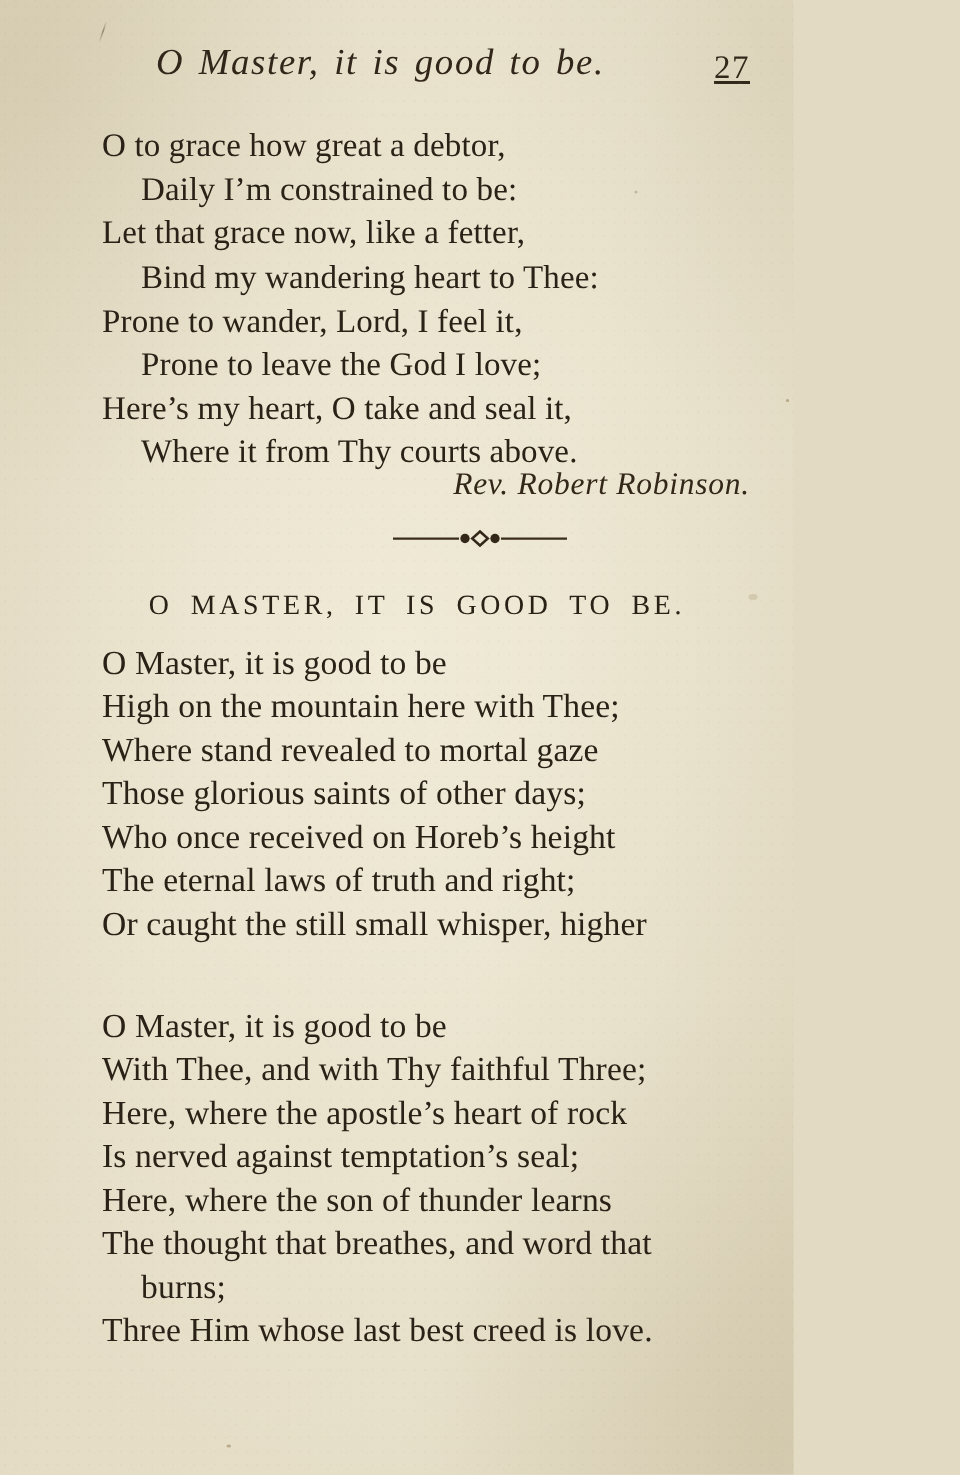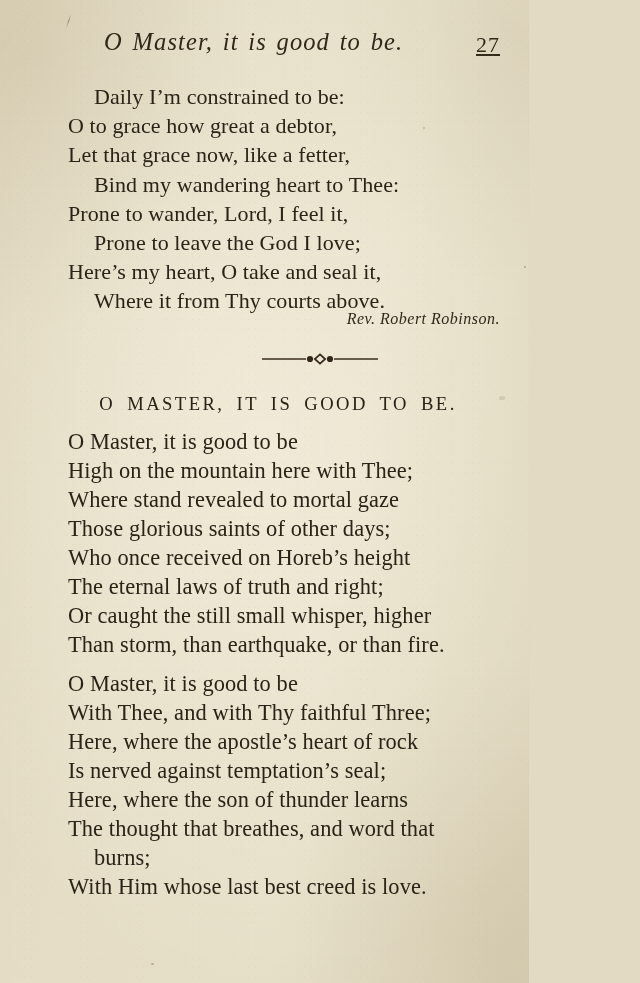--- a/index.html
+++ b/index.html
@@ -87,21 +87,21 @@
   #hymn1-verse { top: 82px; }
   #hymn1-verse .line { font-size: 22.0px; line-height: 29.2px; }
 
   
   #attribution {
     position: absolute;
     left: 0; top: 310px;
     width: 500px;
     text-align: right;
     font-style: italic;
-    font-size: 16px;
+    font-size: 21px;
     letter-spacing: .5px;
     color: #332719;
   }
 
   
   #divider {
     position: absolute;
     left: 0; top: 352px;
     width: 640px;
     height: 16px;
@@ -154,22 +154,22 @@
 <body>
 
 <div id="page">
 
   <div id="runhead">
     <div class="title">O Master, it is good to be.</div>
     <div class="folio">27</div>
   </div>
 
   <div class="verse" id="hymn1-verse">
+      <div class="line">O to grace how great a debtor,</div>
       <div class="line ind">Daily I’m constrained to be:</div>
-      <div class="line">O to grace how great a debtor,</div>
       <div class="line">Let that grace now, like a fetter,</div>
       <div class="line ind">Bind my wandering heart to Thee:</div>
       <div class="line">Prone to wander, Lord, I feel it,</div>
       <div class="line ind">Prone to leave the God I love;</div>
       <div class="line">Here’s my heart, O take and seal it,</div>
       <div class="line ind">Where it from Thy courts above.</div>
     </div>
 
   <div id="attribution">Rev. Robert Robinson.</div>
 
@@ -188,31 +188,30 @@
   <div id="hymn2-title">O MASTER, IT IS GOOD TO BE.</div>
 
   <div class="verse" id="hymn2-s1">
       <div class="line">O Master, it is good to be</div>
       <div class="line">High on the mountain here with Thee;</div>
       <div class="line">Where stand revealed to mortal gaze</div>
       <div class="line">Those glorious saints of other days;</div>
       <div class="line">Who once received on Horeb’s height</div>
       <div class="line">The eternal laws of truth and right;</div>
       <div class="line">Or caught the still small whisper, higher</div>
-      <div class="line">Than storm, than earthquake, or than fire.</div>
     </div>
   <div class="verse" id="hymn2-s2">
       <div class="line">O Master, it is good to be</div>
       <div class="line">With Thee, and with Thy faithful Three;</div>
       <div class="line">Here, where the apostle’s heart of rock</div>
       <div class="line">Is nerved against temptation’s seal;</div>
       <div class="line">Here, where the son of thunder learns</div>
       <div class="line">The thought that breathes, and word that</div>
       <div class="line ind">burns;</div>
-      <div class="line">With Him whose last best creed is love.</div>
+      <div class="line">Three Him whose last best creed is love.</div>
     </div>
 
   <div class="penmark" style="left:68px; top:14px;"></div>
   <span class="speck" style="left:524px;top:266px;width:2px;height:2px;"></span>
   <span class="speck" style="left:559px;top:262px;width:2.2px;height:5px;border-radius:40%;"></span>
   <span class="speck" style="left:537px;top:726px;width:2.4px;height:5px;border-radius:40%;opacity:.45;"></span>
   <span class="speck" style="left:151px;top:963px;width:3px;height:2.2px;opacity:.5;"></span>
   <span class="speck" style="left:423px;top:127px;width:2px;height:2px;opacity:.4;"></span>
   <span class="speck" style="left:499px;top:396px;width:6px;height:4px;border-radius:50%;opacity:.22;"></span>
 

